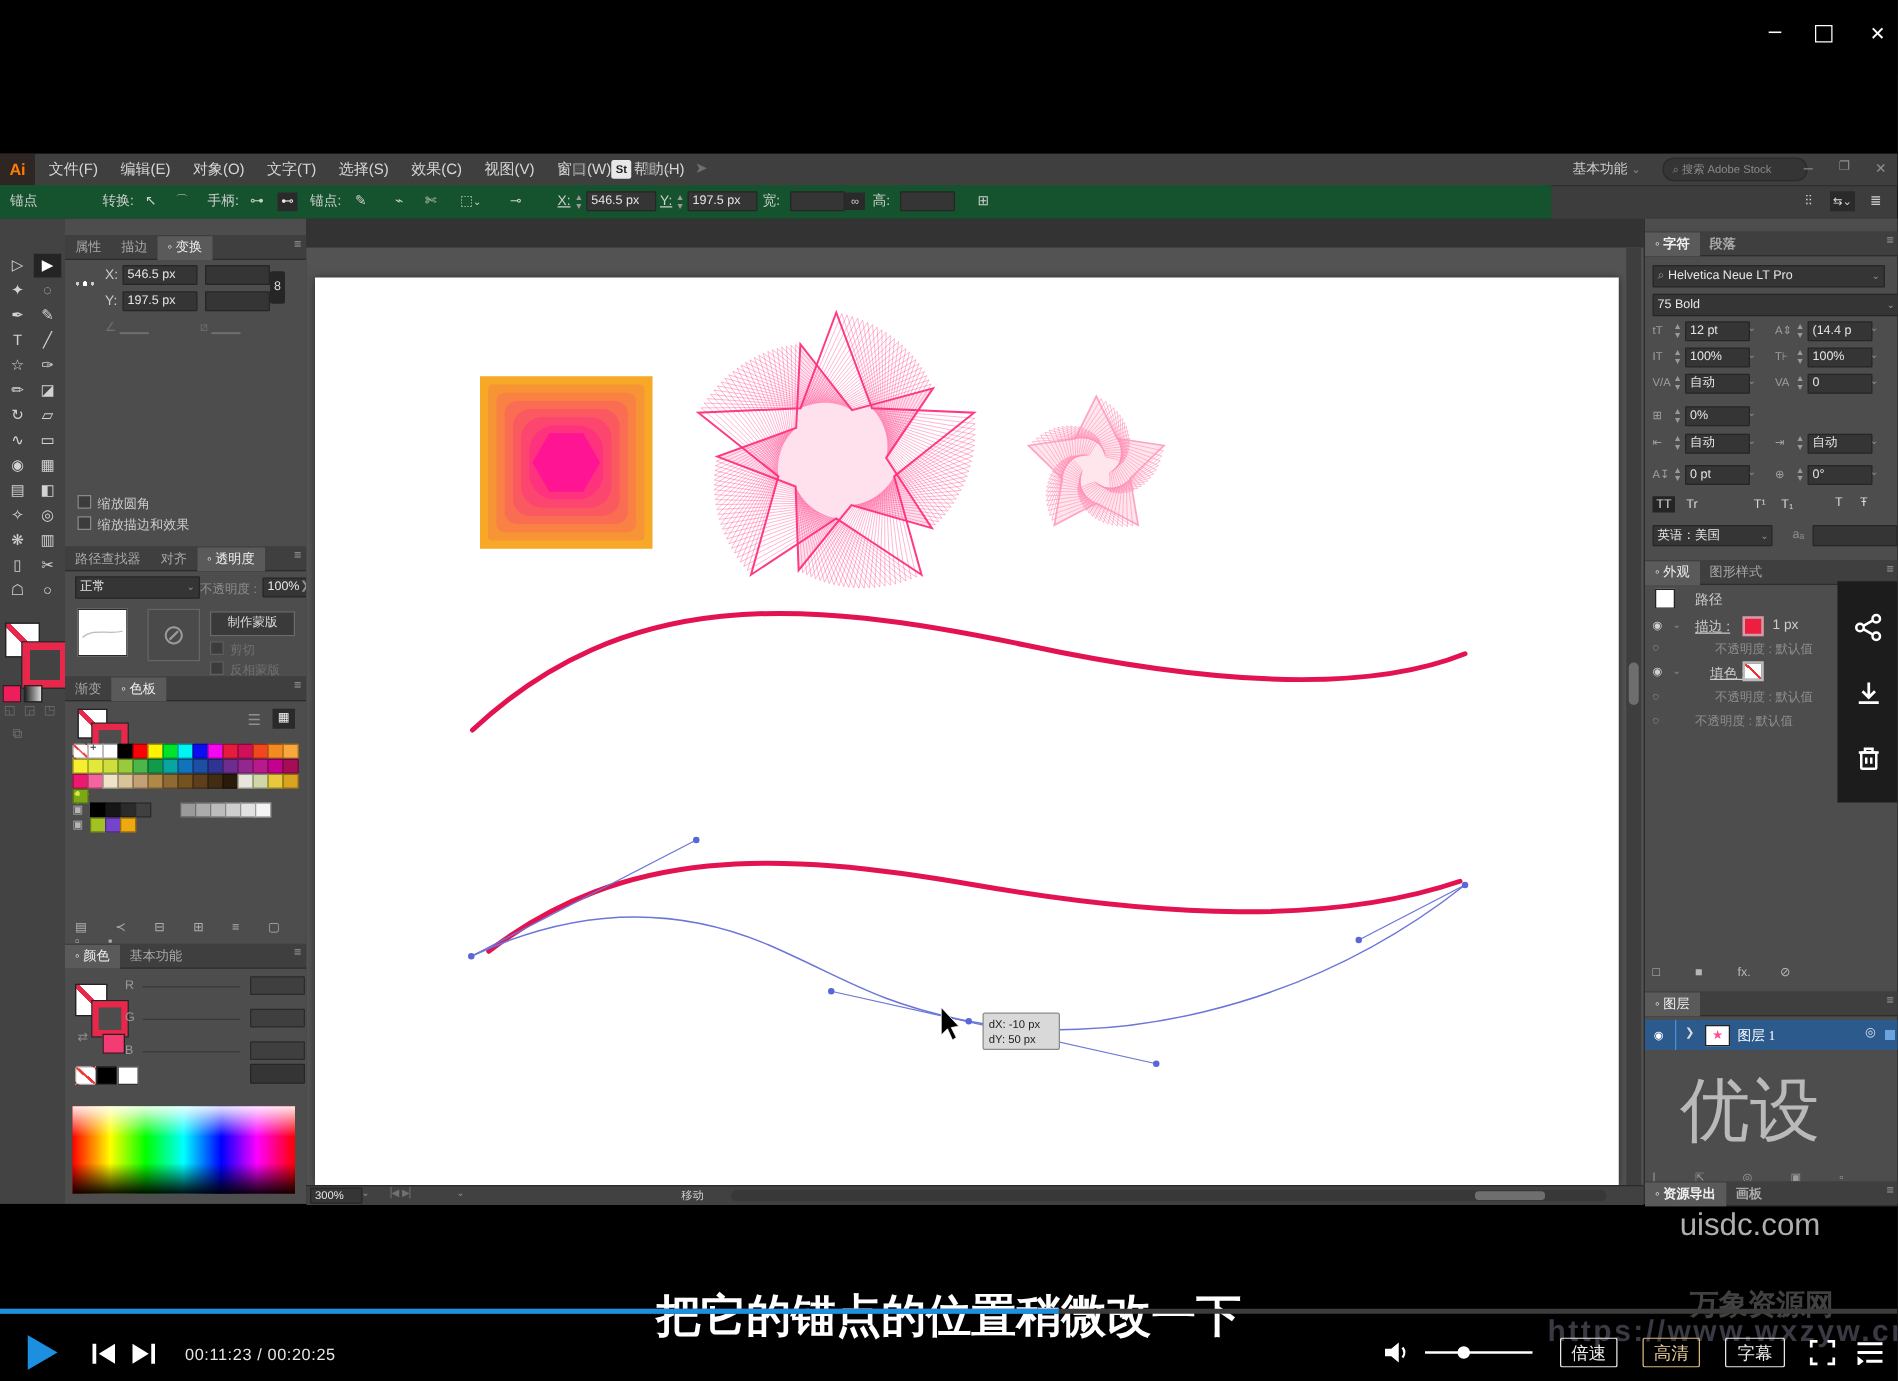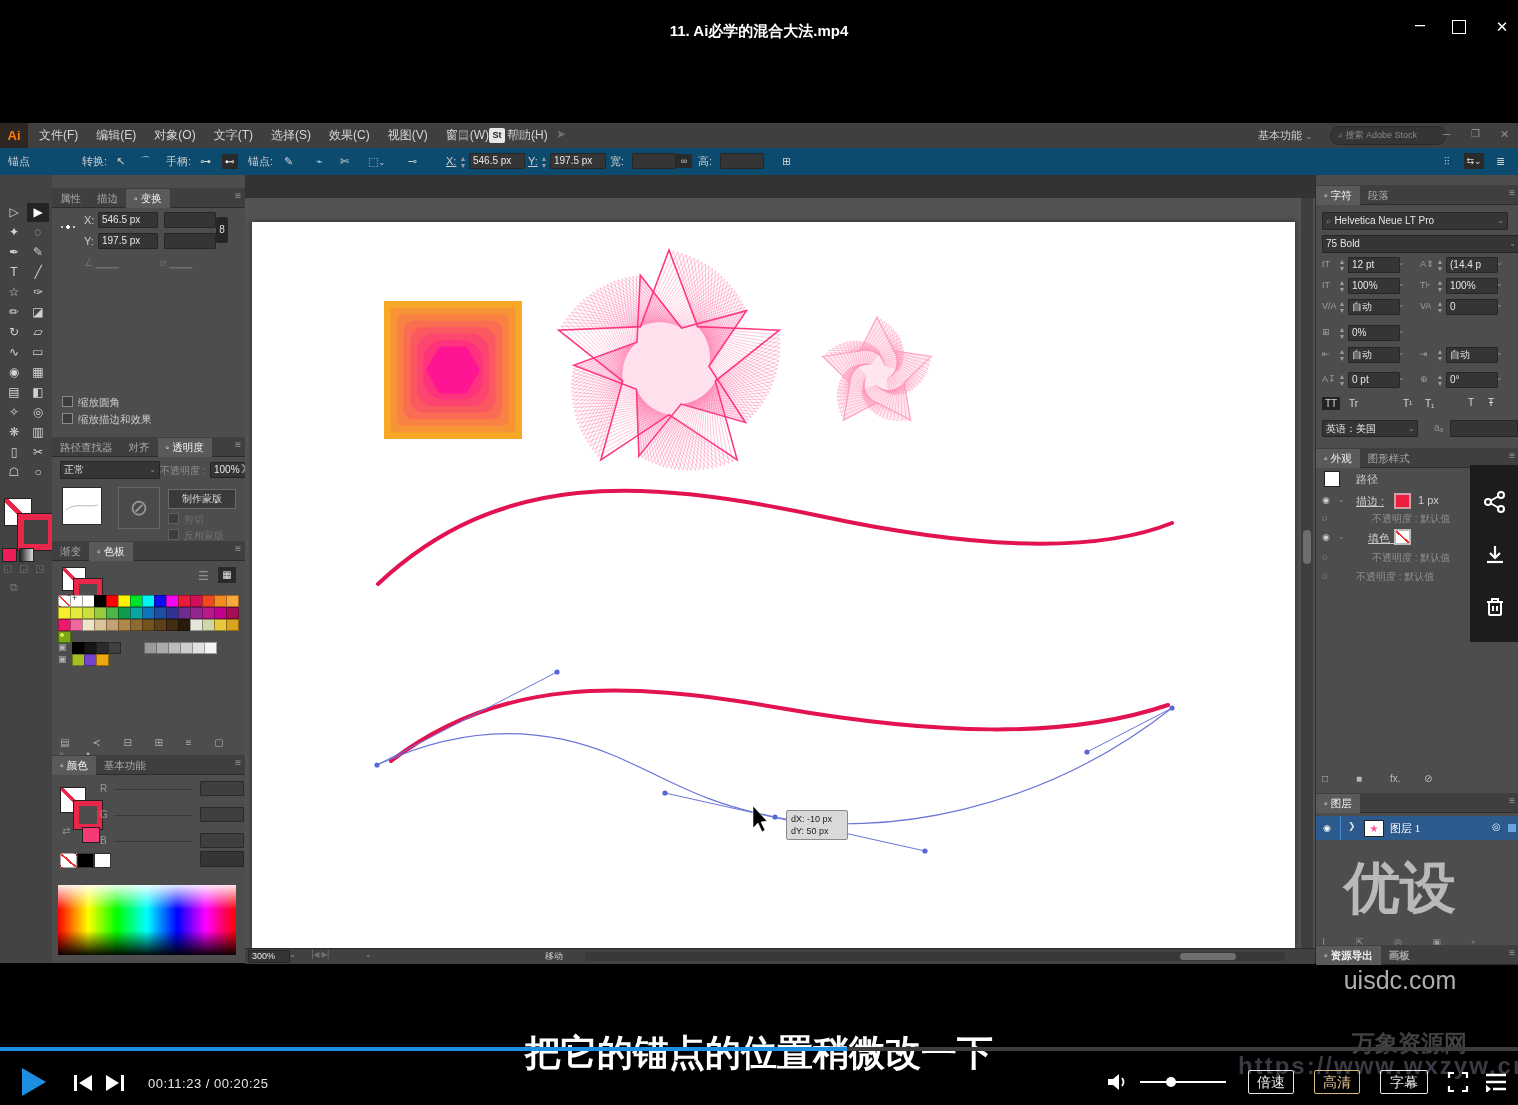--- a/index.html
+++ b/index.html
@@ -6,21 +6,21 @@
   body{width:1518px;height:1105px;position:relative;overflow:hidden;
        font-family:"Liberation Sans","DejaVu Sans",sans-serif;}
   .a{position:absolute;}
   .txt{color:#ccc;font-size:11px;white-space:nowrap;}
   .dim{color:#8f8f8f;}
   .vdim{color:#707070;}
   
   #ai{left:0;top:123px;width:1518px;height:840px;background:#3d3d3d;}
   .menubar{left:0;top:0;width:1518px;height:25px;background:#3f3f3f;border-bottom:1px solid #2e2e2e;}
   .menu-item{display:inline-block;margin:0 9px;font-size:12px;color:#d6d6d6;line-height:25px;}
-  .ctrlbar{left:0;top:25px;width:1518px;height:27px;background:#0c4a6e;border-bottom:1px solid #2b2b2b;}
+  .ctrlbar{left:0;top:25px;width:1241px;height:27px;background:#14532d;border-bottom:1px solid #2b2b2b;}
   .ctrlbar .lbl{font-size:11px;color:#cfcfcf;line-height:27px;}
   .field{background:#353535;border:1px solid #262626;color:#e6e6e6;font-size:10px;
          height:14px;line-height:14px;padding:0 3px;border-radius:1px;}
   .stepper{color:#9a9a9a;font-size:7px;line-height:7px;display:inline-block;width:8px;text-align:center;}
   .toolbar{left:0;top:52px;width:52px;height:788px;background:#434343;border-right:1px solid #2d2d2d;}
   .tool{width:22px;height:19px;color:#d2d2d2;font-size:12px;text-align:center;line-height:19px;position:absolute;}
   .tool.sel{background:#242424;color:#fff;}
   .dock{background:#4d4d4d;}
   .ptabs{height:19px;background:#3f3f3f;border-bottom:1px solid #2c2c2c;width:100%;position:absolute;}
   .ptab{display:inline-block;font-size:10.5px;color:#a8a8a8;padding:0 8px;line-height:19px;}
@@ -38,21 +38,20 @@
   .wbtn{height:22px;border:1px solid #e8e8e8;border-radius:2px;color:#ececec;font-size:14px;
         line-height:22px;text-align:center;background:transparent;}
   .watermark{font-weight:700;z-index:1;}
   .ctrl-layer{z-index:2;}
   .vline{background:#2c2c2c;position:absolute;}
 </style>
 </head>
 <body>
 
 <div class="a" style="left:0;top:0;width:1518px;height:60px;background:#000;">
-  <div class="a" style="left:0;top:22px;width:1518px;text-align:center;color:#fff;font-size:15px;font-weight:700;">11. Ai必学的混合大法.mp4</div>
   <div class="a" style="left:1408px;top:14px;width:24px;color:#fff;font-size:18px;text-align:center;">–</div>
   <div class="a" style="left:1452px;top:20px;width:12px;height:12px;border:1.6px solid #fff;"></div>
   <div class="a" style="left:1490px;top:18px;width:24px;color:#fff;font-size:15px;text-align:center;">✕</div>
 </div>
 
 <div id="ai" class="a">
 
   <div class="a menubar">
     <div class="a" style="left:0;top:0;width:28px;height:25px;background:#2e2622;color:#ff7c00;font-weight:700;font-size:13px;text-align:center;line-height:25px;">Ai</div>
     <div class="a" style="left:30px;top:0;"><span class="menu-item">文件(F)</span><span class="menu-item">编辑(E)</span><span class="menu-item">对象(O)</span><span class="menu-item">文字(T)</span><span class="menu-item">选择(S)</span><span class="menu-item">效果(C)</span><span class="menu-item">视图(V)</span><span class="menu-item">窗口(W)</span><span class="menu-item">帮助(H)</span></div>
@@ -371,21 +370,21 @@
       <span class="a dim" style="left:120px;top:1px;font-size:8px;">⌄</span>
       <span class="a" style="left:300px;top:1px;font-size:9px;color:#cfcfcf;">移动</span>
       <div class="a" style="left:340px;top:3px;width:700px;height:9px;background:#383838;border-radius:4px;">
         <div class="a" style="left:595px;top:1px;width:56px;height:7px;background:#6e6e6e;border-radius:3px;"></div>
       </div>
     </div>
   </div>
 
   <div class="a dock" style="left:1315px;top:52px;width:203px;height:788px;border-left:1px solid #2d2d2d;">
 
-    <div class="ptabs" style="top:10px;" id="tabs-character"><span class="ptab on">◦ 字符</span><span class="ptab">段落</span><span class="pmenu">≡</span></div>
+    <div class="ptabs" style="top:10px;font-weight:bold;" id="tabs-character"><span class="ptab on">◦ 字符</span><span class="ptab">段落</span><span class="pmenu">≡</span></div>
     <div class="a field" style="left:6px;top:37px;width:178px;height:16px;line-height:16px;">
       <span class="dim">⌕ </span>
       <span>Helvetica Neue LT Pro</span>
       <span class="a dim" style="right:3px;font-size:8px;">⌄</span></div>
     <div class="a field" style="left:6px;top:60px;width:190px;height:16px;line-height:16px;">
       <span>75 Bold</span>
       <span class="a dim" style="right:3px;font-size:8px;">⌄</span></div>
     <div class="a" id="charfields" style="left:0;top:0;width:203px;">
         <div style="position: absolute; left: 6px; top: 84px; color: rgb(159, 159, 159); font-size: 9px; width: 16px;">tT</div>
         <div class="stepper" style="position: absolute; left: 22px; top: 83px; white-space: pre;">▲
@@ -516,21 +515,21 @@
     <svg class="a" style="left:13px;top:130px;" width="24" height="24" viewBox="0 0 24 24">
       <g stroke="#fff" stroke-width="2" fill="none">
           <path d="M4 7 H20 M9 7 V4 H15 V7"></path>
           <rect x="6" y="7" width="12" height="13" rx="1"></rect>
           <path d="M10 11 V16 M14 11 V16"></path>
         </g>
       </svg>
   </div>
 
   <div class="a watermark" style="left:1330px;top:735px;width:140px;text-align:center;color:rgba(205,205,205,.85);z-index:2;">
-    <div style="font-size:56px;font-weight:700;line-height:60px;">优设</div>
+    <div style="font-size:56px;font-weight:400;line-height:60px;">优设</div>
     <div style="font-size:25px;font-weight:400;margin-top:48px;">uisdc.com</div>
   </div>
 </div>
 
 <div class="a watermark" style="left:1352px;top:1028px;font-size:23px;color:#414141;">万象资源网</div>
 <div class="a watermark" style="left:1238px;top:1052px;font-size:24px;color:#3a3a44;letter-spacing:2px;">https://www.wxzyw.cn</div>
 
 <div class="a" style="left:0;top:1047px;width:1518px;height:4px;background:#3c3c3c;z-index:2;">
   <div class="a" id="progressfill" style="left: 0px; top: 0px; height: 4px; background: rgb(29, 143, 225); width: 847.044px;"></div>
 </div>

